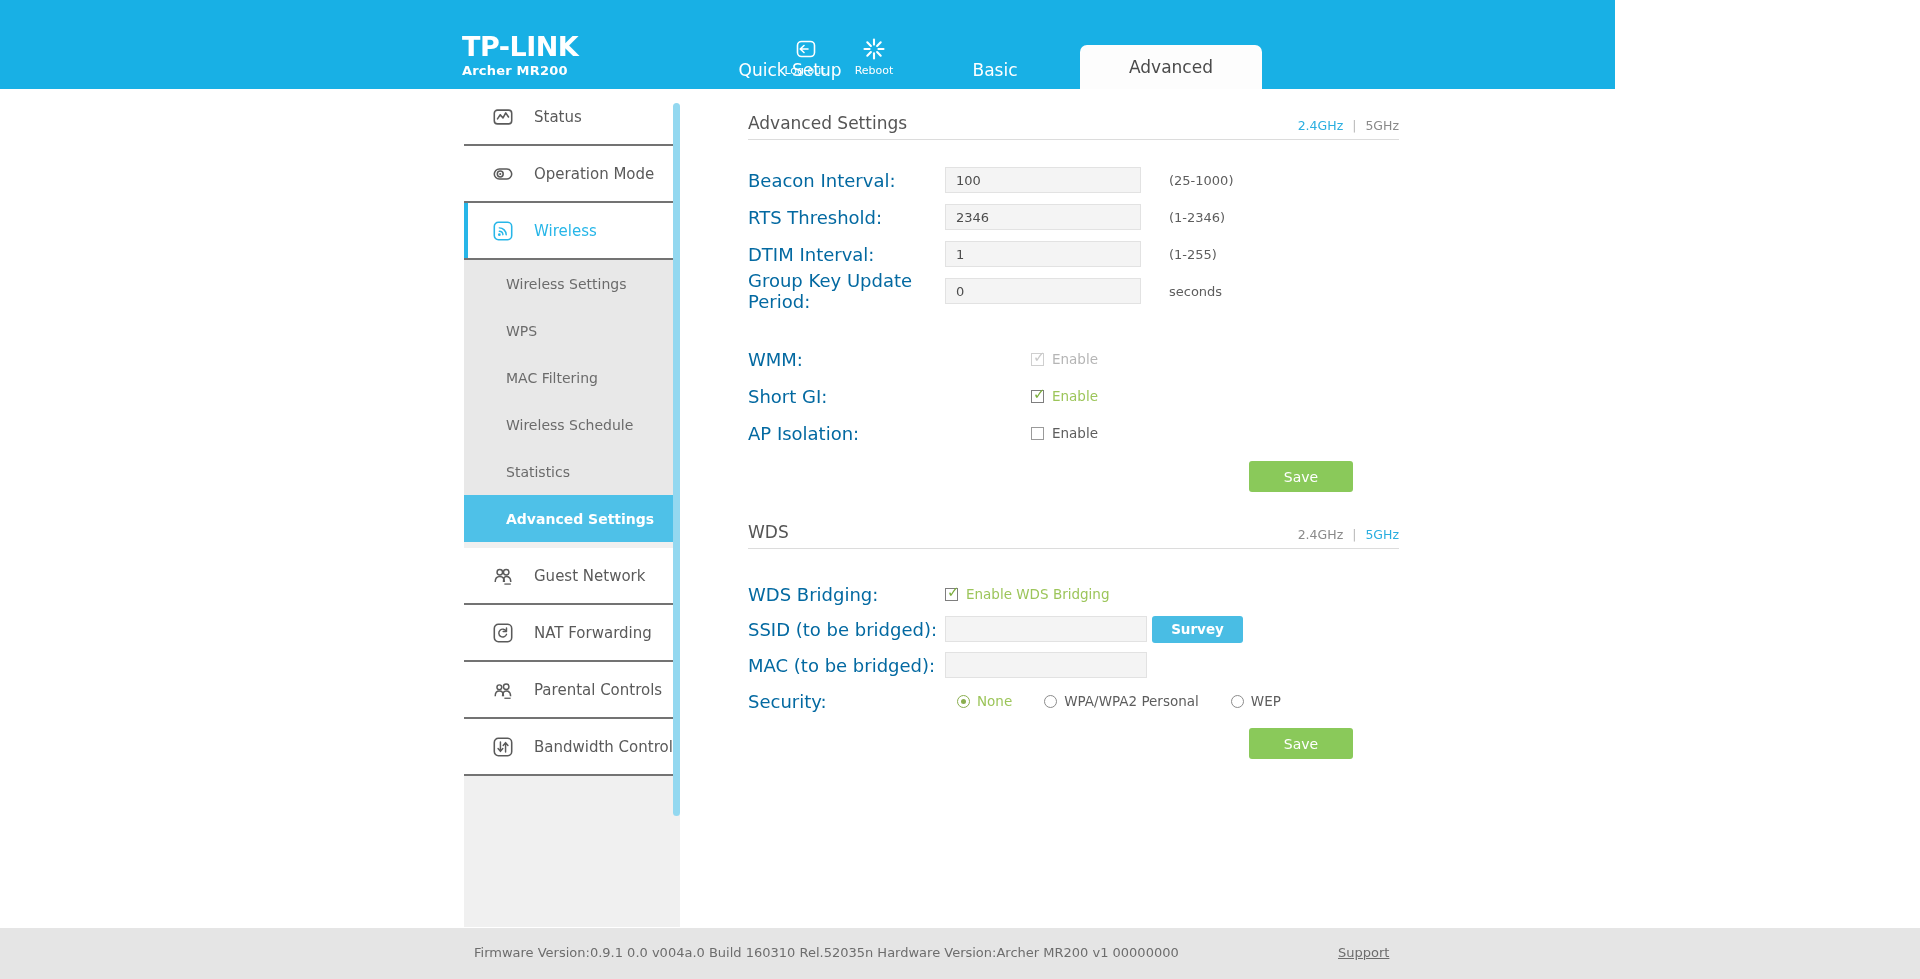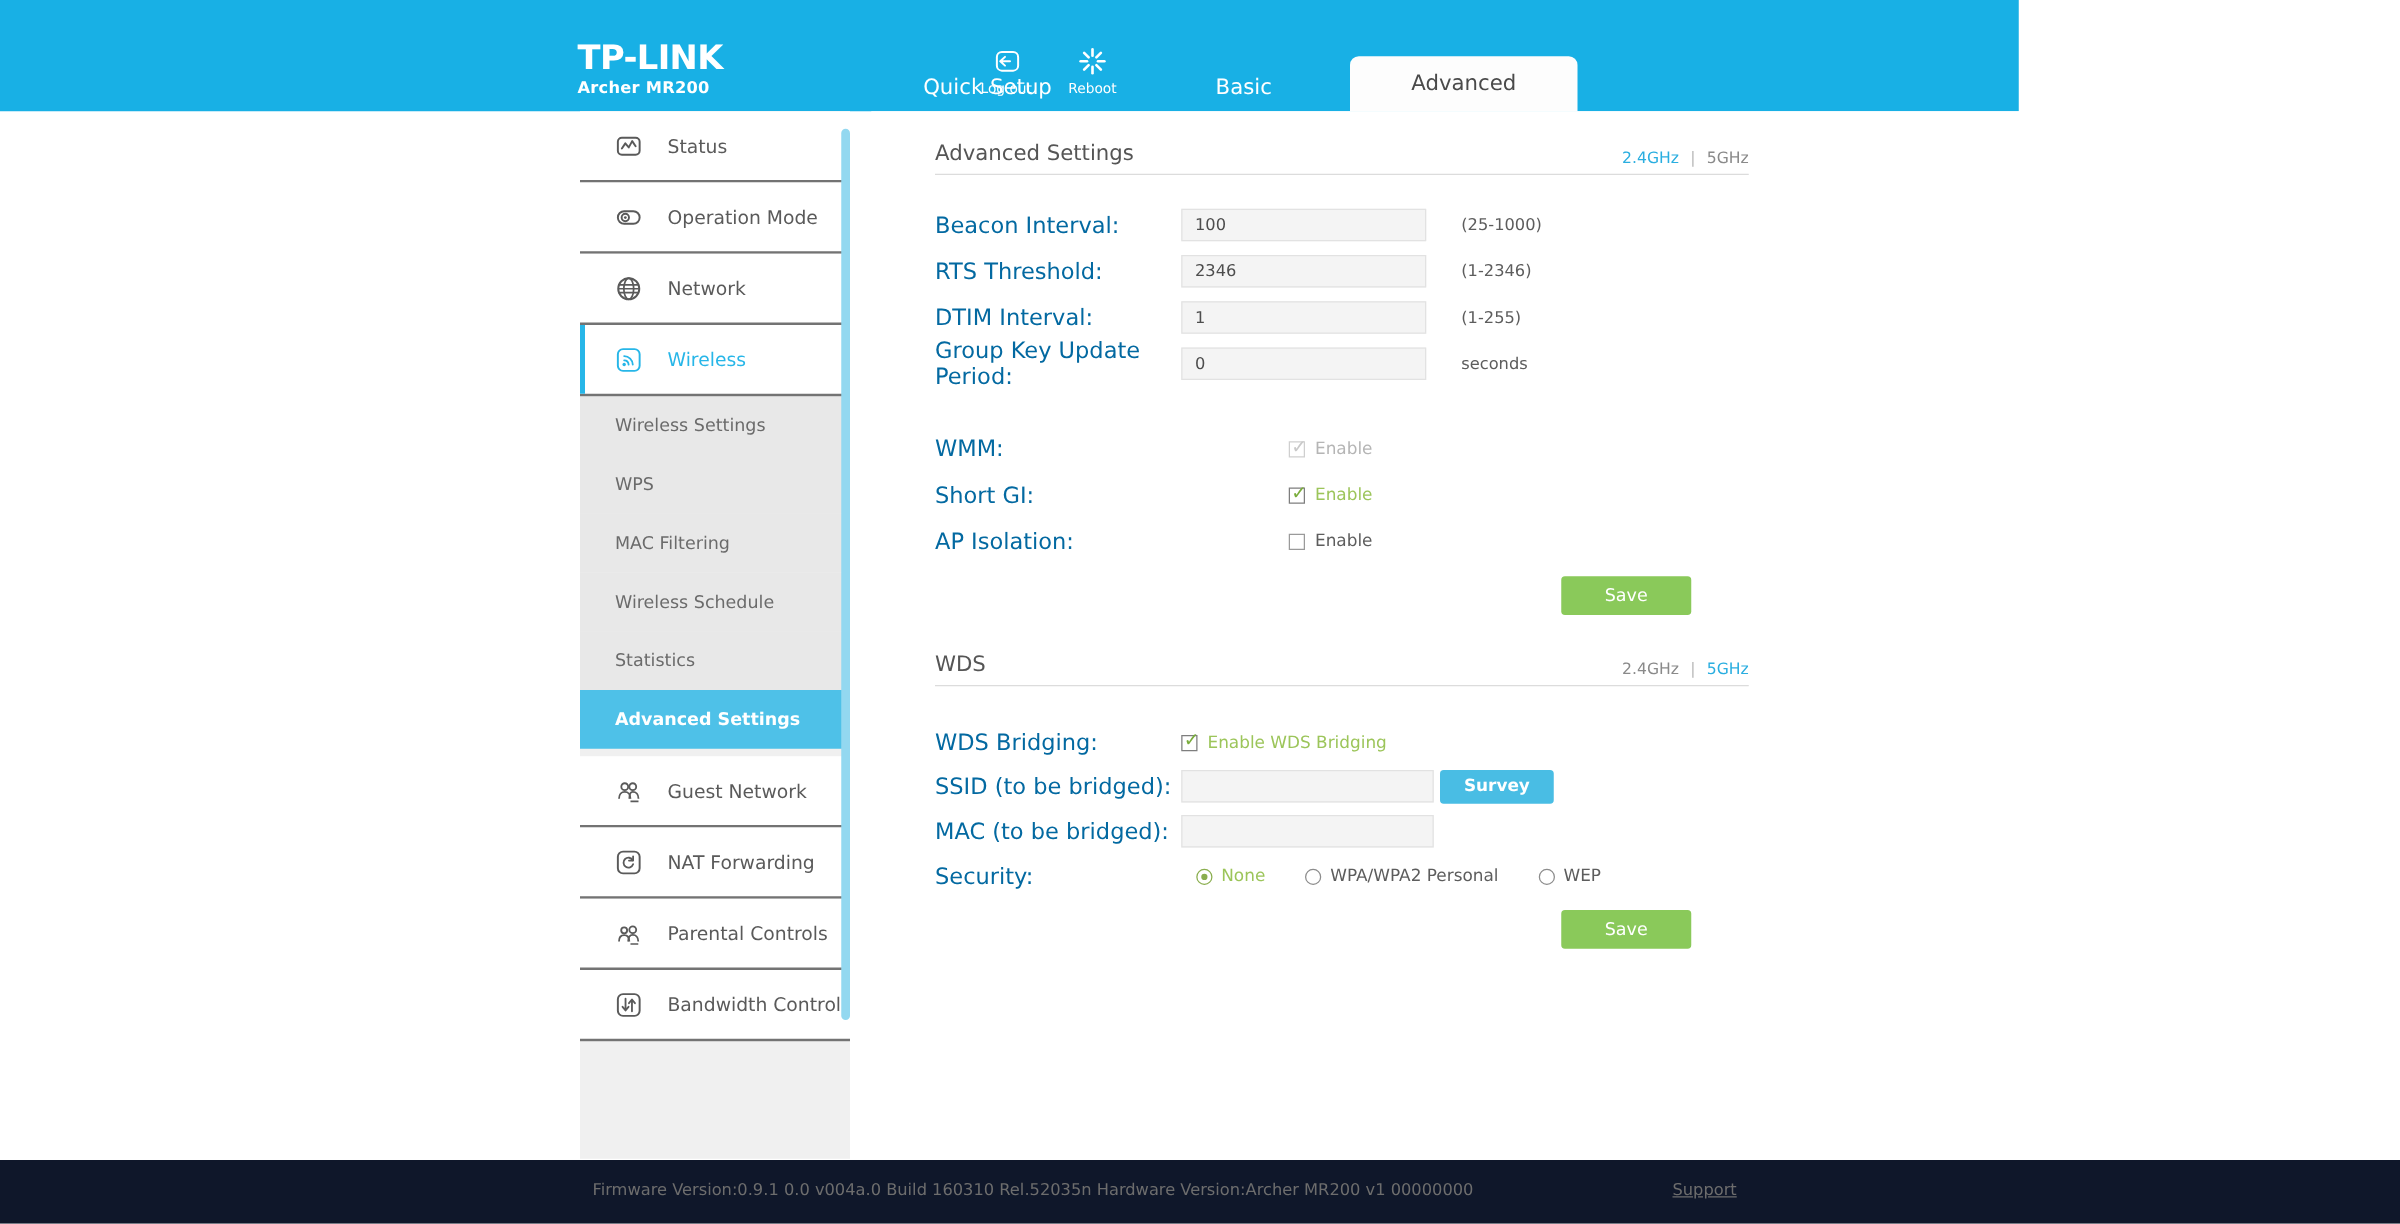--- a/index.html
+++ b/index.html
@@ -84,21 +84,21 @@
   }
   .side-item.active .slabel { color: #27b6e8; }
   .side-item.active .sico { color: #27b6e8; }
   .side-item.active::before {
     content: ""; position: absolute; left: 0; top: 0;
     width: 4px; height: 100%; background: #27b6e8;
   }
   .side-sub {
     height: 47px; background: #e8e8e8;
     display: flex; align-items: center;
-    padding-left: 28px; cursor: pointer;
+    padding-left: 42px; cursor: pointer;
     font-size: 14px; color: #6b6b6b;
   }
   .side-sub.active {
     background: #4ec1e8; color: #ffffff; font-weight: bold;
   }
   .side-scroll {
     position: absolute; left: 209px; top: 14px;
     width: 7px; height: 713px;
     background: #93d8f0; border-radius: 4px;
   }
@@ -177,21 +177,21 @@
     background: #49bde4; border: none; border-radius: 3px;
     color: #ffffff; font-size: 13.5px; font-weight: bold; cursor: pointer;
     margin-left: 5px;
     font-family: "DejaVu Sans", "Liberation Sans", sans-serif;
   }
 
   
   .footer {
     position: absolute; left: 0; top: 928px;
     width: 1920px; height: 51px;
-    background: #0f172a;
+    background: #e5e5e5;
   }
   .foot-txt {
     position: absolute; left: 474px; top: 17px;
     font-size: 13px; color: #6d6d6d;
   }
   .foot-support {
     position: absolute; left: 1338px; top: 17px;
     font-size: 13px; color: #6d6d6d;
     text-decoration: underline; cursor: pointer;
   }
@@ -258,32 +258,20 @@
     <span class="sico">
       <svg width="22" height="22" viewBox="0 0 24 24" fill="none">
         <rect x="2.5" y="6.5" width="19" height="11" rx="5.5" stroke="currentColor" stroke-width="1.7"></rect>
         <circle cx="9" cy="12" r="3.2" stroke="currentColor" stroke-width="1.7"></circle>
         <circle cx="9" cy="12" r="1.2" fill="currentColor"></circle>
       </svg>
     </span>
     <span class="slabel">Operation Mode</span>
   </div>
 
-  <div class="side-item">
-    <span class="sico">
-      <svg width="22" height="22" viewBox="0 0 24 24" fill="none">
-        <circle cx="12" cy="12" r="9.2" stroke="currentColor" stroke-width="1.7"></circle>
-        <ellipse cx="12" cy="12" rx="4.3" ry="9.2" stroke="currentColor" stroke-width="1.5"></ellipse>
-        <line x1="3" y1="8.7" x2="21" y2="8.7" stroke="currentColor" stroke-width="1.5"></line>
-        <line x1="3" y1="15.3" x2="21" y2="15.3" stroke="currentColor" stroke-width="1.5"></line>
-        <line x1="2.8" y1="12" x2="21.2" y2="12" stroke="currentColor" stroke-width="1.5"></line>
-      </svg>
-    </span>
-    <span class="slabel">Network</span>
-  </div>
 
 
   <div class="side-item active">
     <span class="sico">
       <svg width="22" height="22" viewBox="0 0 24 24" fill="none">
         <rect x="2.5" y="2.5" width="19" height="19" rx="4.5" stroke="currentColor" stroke-width="1.7"></rect>
         <circle cx="8" cy="16" r="1.5" fill="currentColor"></circle>
         <path d="M8 12.3 A4 4 0 0 1 11.9 16" stroke="currentColor" stroke-width="1.6" fill="none" stroke-linecap="round"></path>
         <path d="M8 8.6 A7.6 7.6 0 0 1 15.5 16" stroke="currentColor" stroke-width="1.6" fill="none" stroke-linecap="round"></path>
       </svg>

